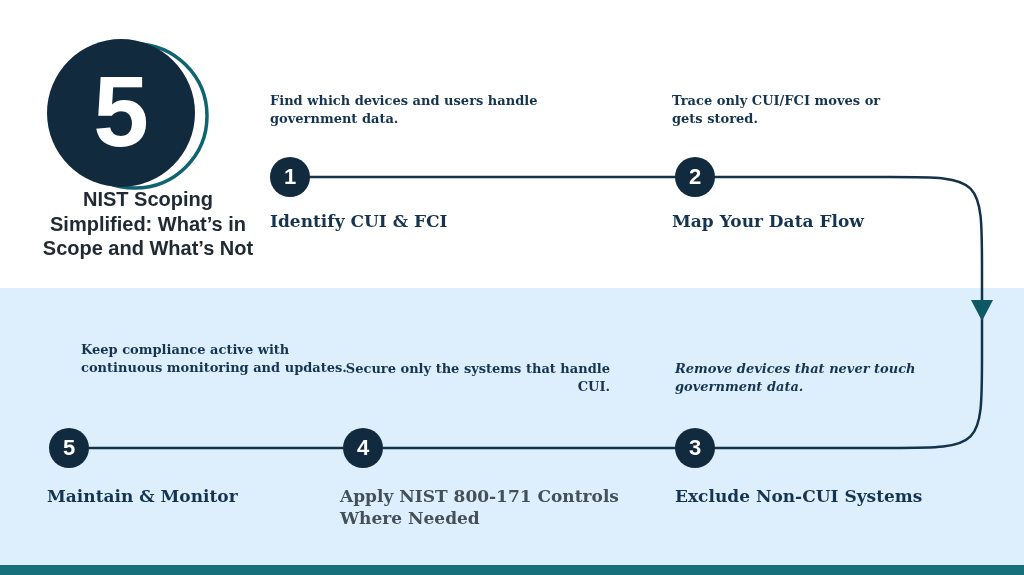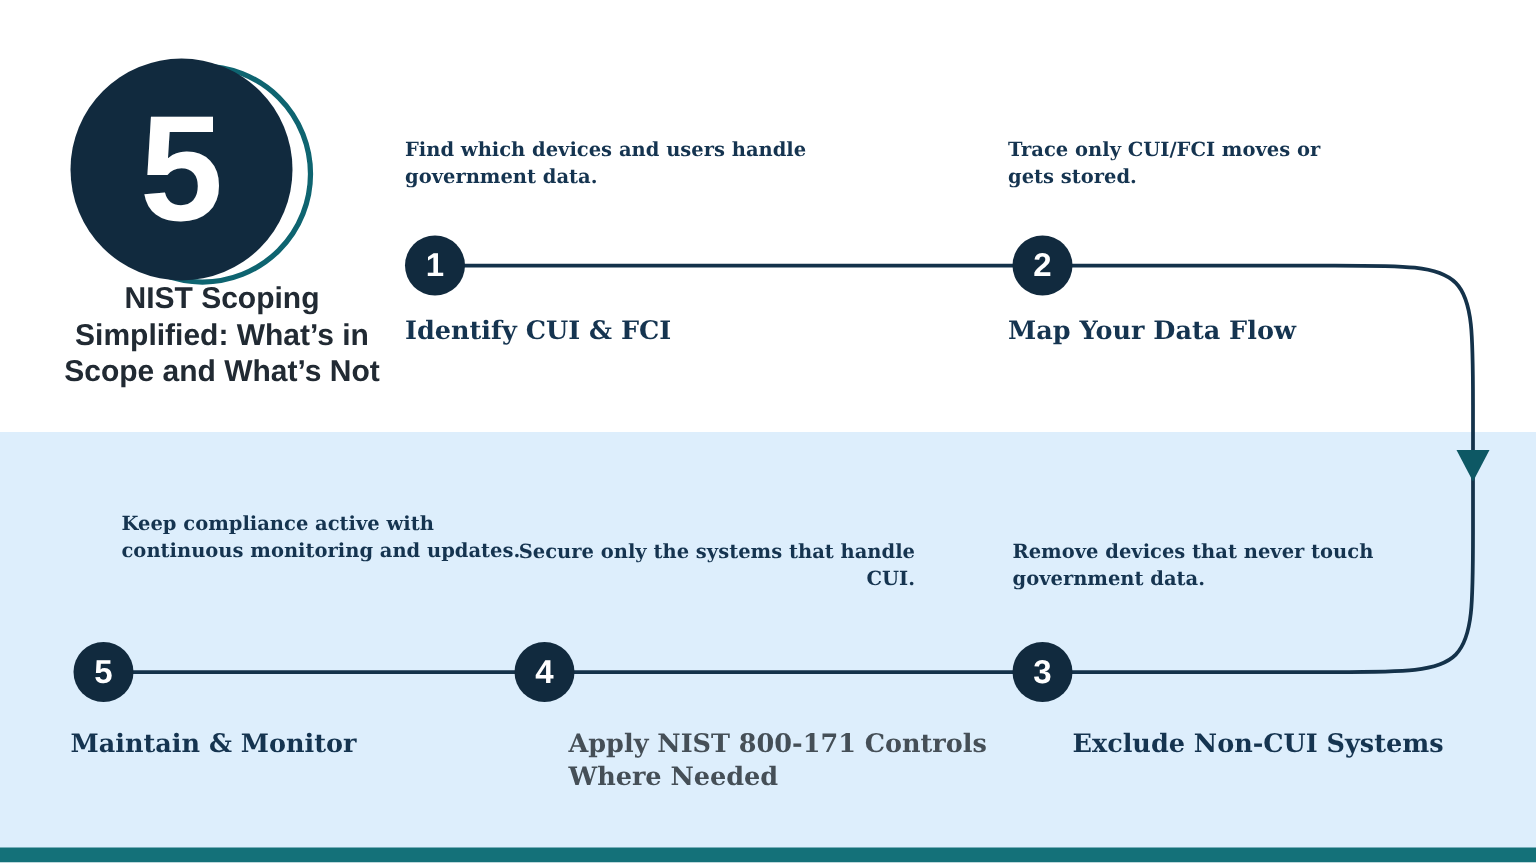--- a/index.html
+++ b/index.html
@@ -34,21 +34,21 @@
     font-weight:700;font-size:22px;z-index:3;
   }
   .desc{
     position:absolute;
     font-weight:700;font-size:13px;line-height:1.38;color:#153450;
   }
   .step-label{
     position:absolute;white-space:nowrap;
     font-weight:700;font-size:17px;line-height:1.3;color:#153450;
   }
-  .step-label.wrap{white-space:normal;margin-left:39px;}
+  .step-label.wrap{white-space:normal;}
   .step-label.gray{color:#454f57;}
 </style>
 </head>
 <body>
 
 <div class="canvas">
 
   <div class="lower-bg"></div>
 
   <svg class="flow-svg" width="1024" height="575" viewBox="0 0 1024 575">
@@ -73,25 +73,25 @@
     <span>1</span>
   </div>
   <div class="step-label" style="left:270px;top:210px;">Identify CUI &amp; FCI</div>
 
   <div class="desc" style="left:672px;top:92px;width:230px;">Trace only CUI/FCI moves or gets stored.</div>
   <div class="node" style="left:675px;top:157px;">
     <span>2</span>
   </div>
   <div class="step-label" style="left:672px;top:210px;">Map Your Data Flow</div>
 
-  <div class="desc" style="left:675px;top:360px;width:255px;">Remove devices that never touch government data.</div>
+  <div class="desc" style="left:675px;top:360px;width:255px;font-style:italic;">Remove devices that never touch government data.</div>
   <div class="node" style="left:675px;top:428px;">
     <span>3</span>
   </div>
-  <div class="step-label" style="left:675px;top:485px;margin-left:40px;">Exclude Non-CUI Systems</div>
+  <div class="step-label" style="left:675px;top:485px;">Exclude Non-CUI Systems</div>
 
   <div class="desc" style="left:340px;top:360px;width:270px;text-align:right;">Secure only the systems that handle CUI.</div>
   <div class="node" style="left:343px;top:428px;">
     <span>4</span>
   </div>
   <div class="step-label wrap gray" style="left:340px;top:485px;width:280px;">Apply NIST 800-171 Controls Where Needed</div>
 
   <div class="desc" style="left:47px;top:341px;width:275px;margin-left:34px;">Keep compliance active with continuous monitoring and updates.</div>
   <div class="node" style="left:49px;top:428px;">
     <span>5</span>

